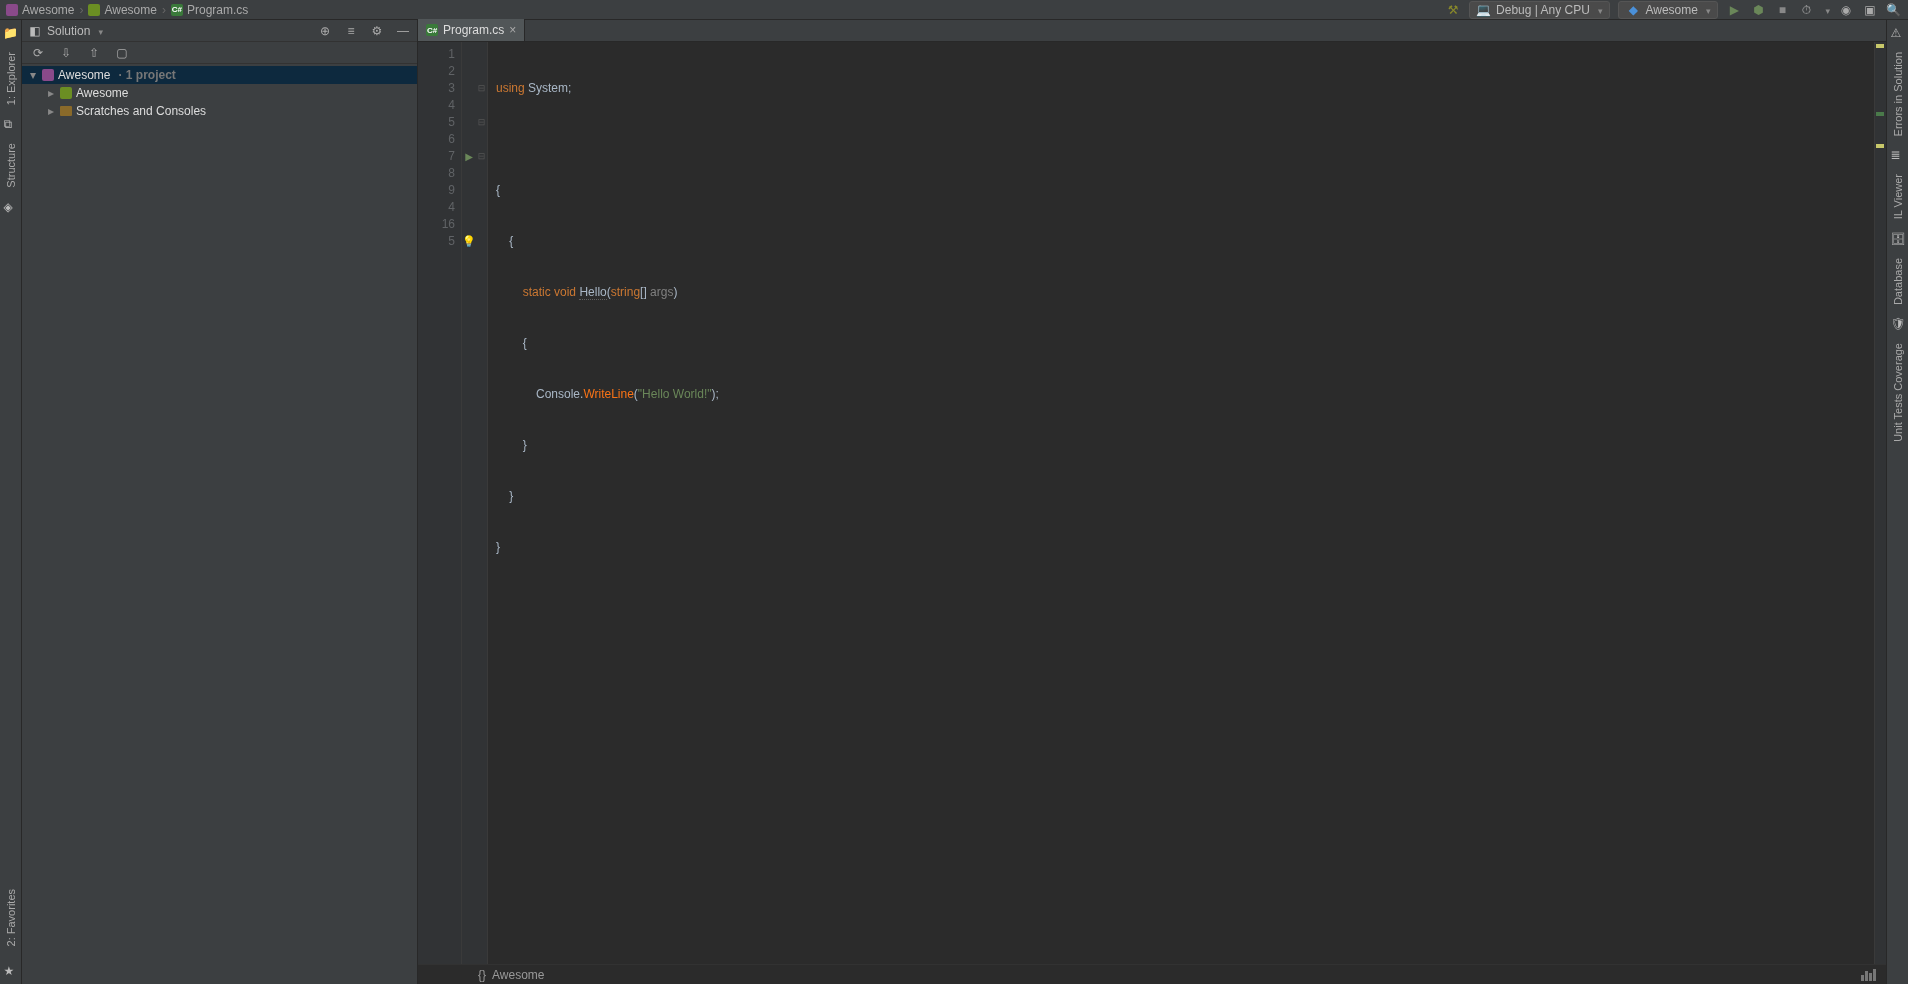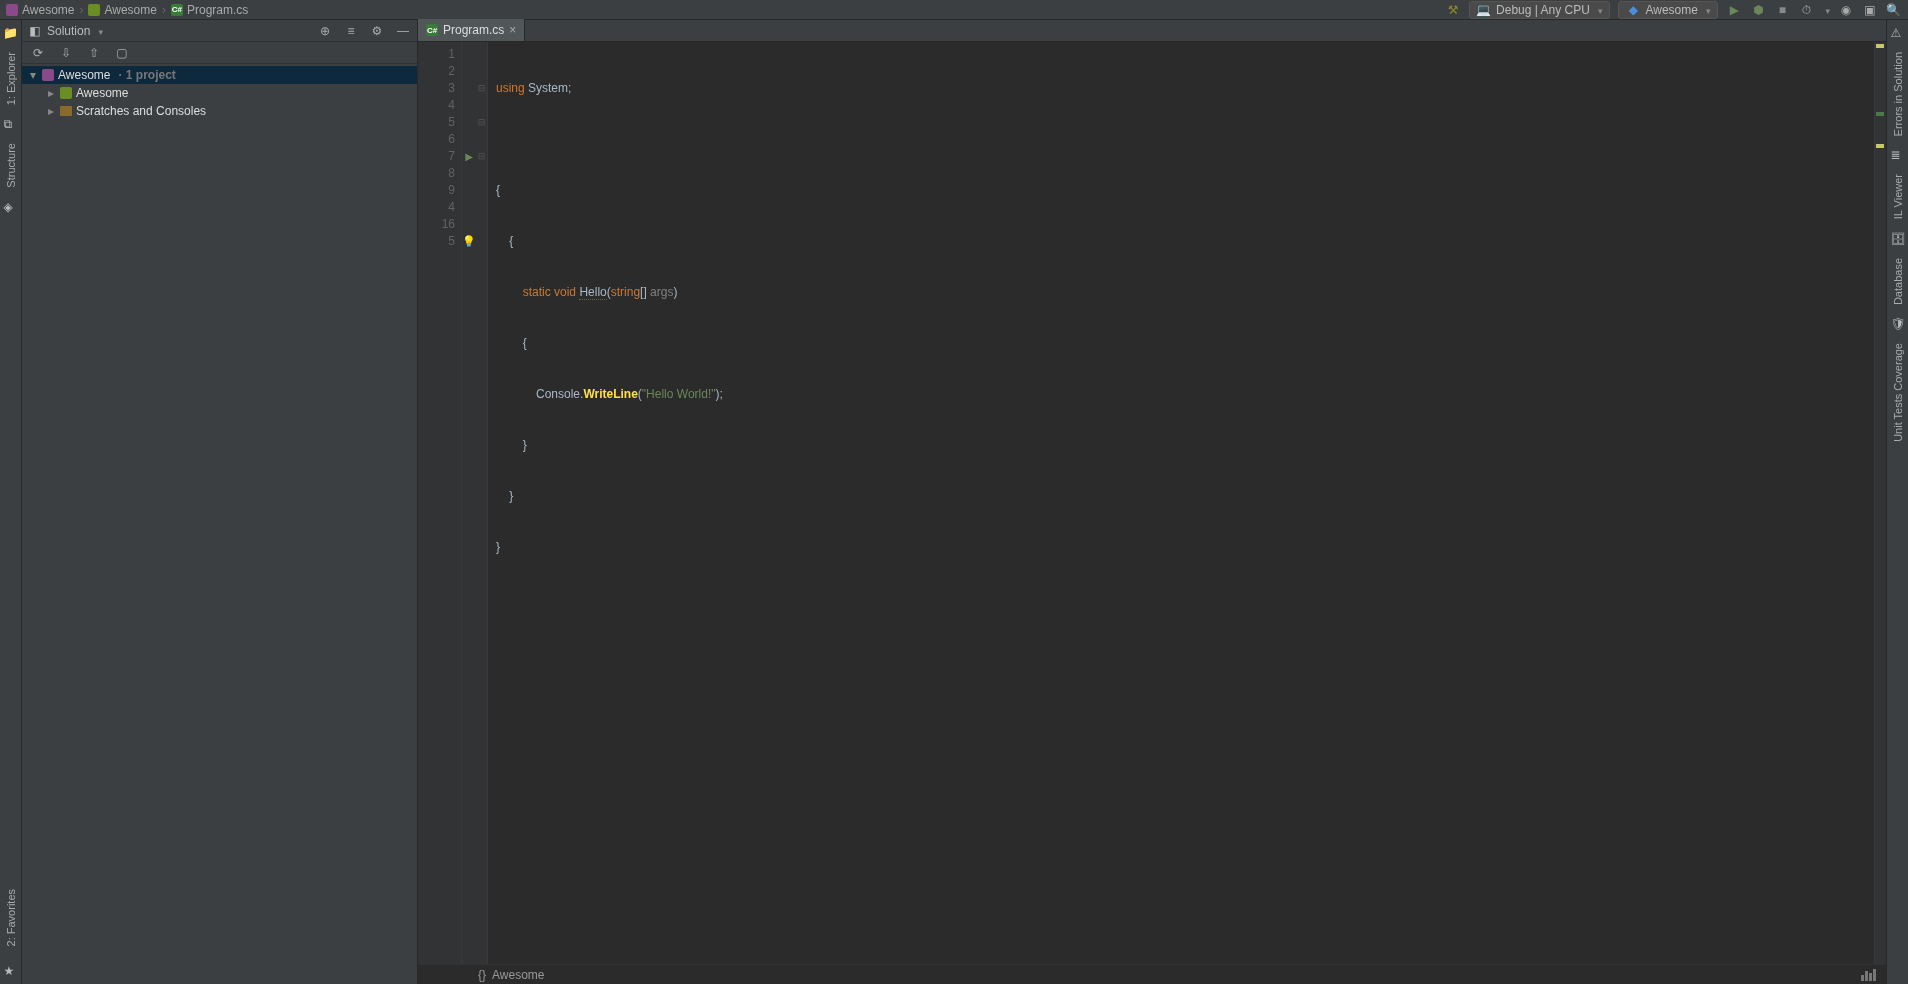--- a/index.html
+++ b/index.html
@@ -48,21 +48,21 @@
 .gutter-col { width: 44px; background: #313335; color: #606366; text-align: right; padding: 4px 6px 0 0; border-right: 1px solid #3a3a3a; }
 .gutter-col div { height: 17px; }
 .run-gutter { width: 14px; background: #313335; padding-top: 4px; }
 .run-gutter div { height: 17px; display: flex; align-items: center; justify-content: center; }
 .fold-gutter { width: 12px; background: #313335; border-right: 1px solid #3a3a3a; padding-top: 4px; }
 .fold-gutter div { height: 17px; display: flex; align-items: center; justify-content: center; color: #555; font-size: 9px; }
 .code-text { flex: 1; padding: 4px 0 0 8px; white-space: pre; color: #a9b7c6; }
 .code-text div { height: 17px; }
 .kw { color: #cc7832; }
 .cls { color: #a9b7c6; border-bottom: 1px dotted #606060; }
-.mth { color: #fde047; font-weight: bold; }
+.mth { color: #f97316; }
 .mth-u { color: #a9b7c6; border-bottom: 1px dotted #606060; }
 .str { color: #6a8759; }
 .arg { color: #808080; }
 .ns { color: #a9b7c6; }
 .error-stripe { width: 12px; background: #313335; border-left: 1px solid #3a3a3a; position: relative; }
 .stripe-mark { position: absolute; right: 2px; width: 8px; height: 4px; }
 .breadcrumb-bottom { height: 20px; border-top: 1px solid #323232; display: flex; align-items: center; padding-left: 60px; color: #999; gap: 6px; background: #2b2b2b; justify-content: space-between; padding-right: 10px;}
 
 
 .ico { width: 14px; height: 14px; display: inline-flex; align-items: center; justify-content: center; }

